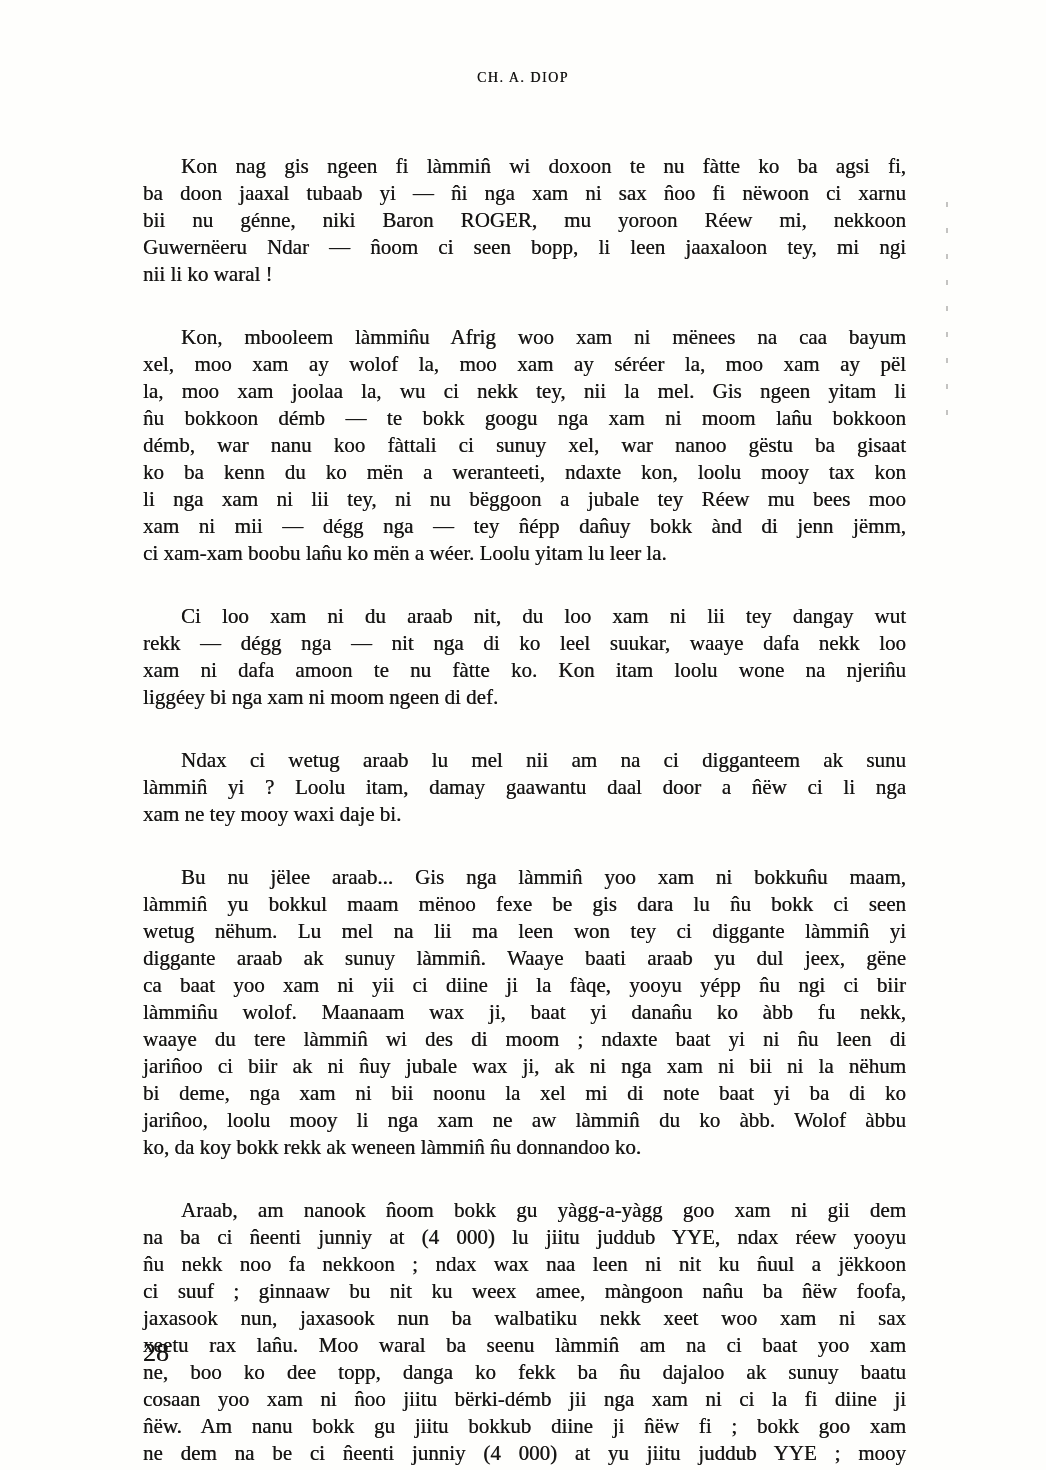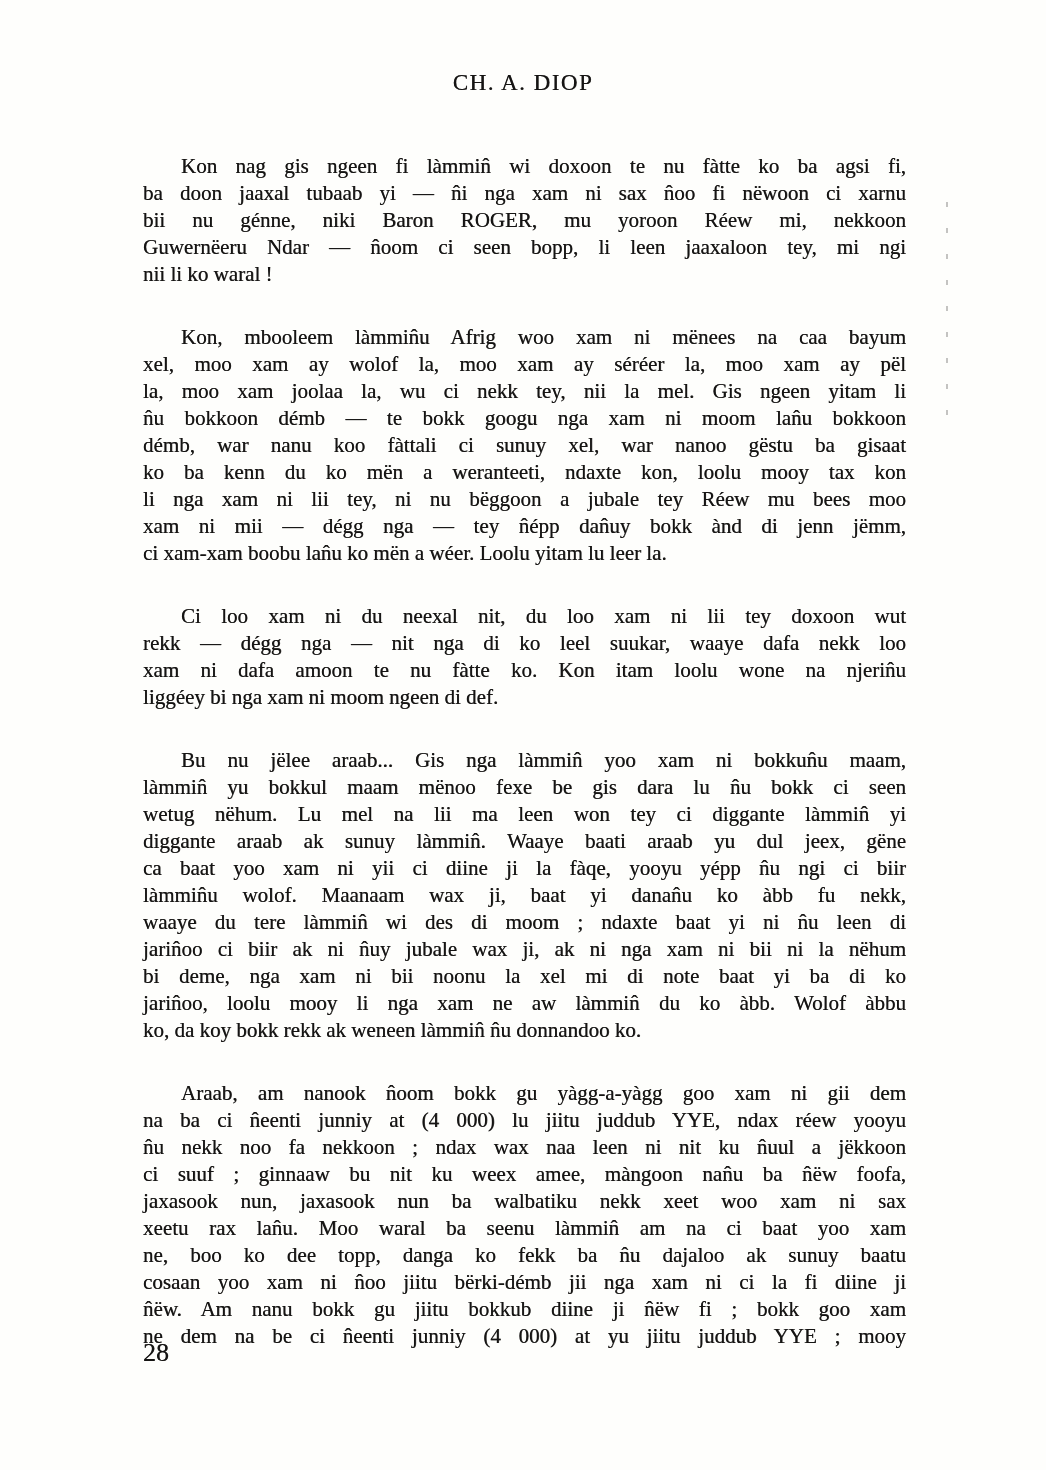--- a/index.html
+++ b/index.html
@@ -15,21 +15,21 @@
     overflow: hidden;
     font-family: "Liberation Serif", "DejaVu Serif", serif;
     color: #151413;
   }
   .running-header {
     position: absolute;
     top: 70px;
     left: 0;
     width: 100%;
     text-align: center;
-    font-size: 23px;
+    font-size: 14px;
     letter-spacing: 1.5px;
     text-shadow: 0.35px 0 0 rgba(20,18,16,0.75);
   }
   .body-text {
     position: absolute;
     left: 143px;
     top: 117px;
     width: 763px;
     font-size: 21px;
     line-height: 27px;
@@ -85,24 +85,29 @@
         <div class="line">xel, moo xam ay wolof la, moo xam ay séréer la, moo xam ay pël</div>
         <div class="line">la, moo xam joolaa la, wu ci nekk tey, nii la mel. Gis ngeen yitam li</div>
         <div class="line">n̂u bokkoon démb — te bokk googu nga xam ni moom lan̂u bokkoon</div>
         <div class="line">démb, war nanu koo fàttali ci sunuy xel, war nanoo gëstu ba gisaat</div>
         <div class="line">ko ba kenn du ko mën a weranteeti, ndaxte kon, loolu mooy tax kon</div>
         <div class="line">li nga xam ni lii tey, ni nu bëggoon a jubale tey Réew mu bees moo</div>
         <div class="line">xam ni mii — dégg nga — tey n̂épp dan̂uy bokk ànd di jenn jëmm,</div>
         <div class="line end">ci xam-xam boobu lan̂u ko mën a wéer. Loolu yitam lu leer la.</div>
       </div>
       <div class="para">
-        <div class="line first">Ci loo xam ni du neexal nit, du loo xam ni lii tey doxoon wut</div>
+        <div class="line first">Ci loo xam ni du araab nit, du loo xam ni lii tey dangay wut</div>
         <div class="line">rekk — dégg nga — nit nga di ko leel suukar, waaye dafa nekk loo</div>
         <div class="line">xam ni dafa amoon te nu fàtte ko. Kon itam loolu wone na njerin̂u</div>
         <div class="line end">liggéey bi nga xam ni moom ngeen di def.</div>
+      </div>
+      <div class="para">
+        <div class="line first">Ndax ci wetug araab lu mel nii am na ci digganteem ak sunu</div>
+        <div class="line">làmmin̂ yi ? Loolu itam, damay gaawantu daal door a n̂ëw ci li nga</div>
+        <div class="line end">xam ne tey mooy waxi daje bi.</div>
       </div>
       <div class="para">
         <div class="line first">Bu nu jëlee araab... Gis nga làmmin̂ yoo xam ni bokkun̂u maam,</div>
         <div class="line">làmmin̂ yu bokkul maam mënoo fexe be gis dara lu n̂u bokk ci seen</div>
         <div class="line">wetug nëhum. Lu mel na lii ma leen won tey ci diggante làmmin̂ yi</div>
         <div class="line">diggante araab ak sunuy làmmin̂. Waaye baati araab yu dul jeex, gëne</div>
         <div class="line">ca baat yoo xam ni yii ci diine ji la fàqe, yooyu yépp n̂u ngi ci biir</div>
         <div class="line">làmmin̂u wolof. Maanaam wax ji, baat yi danan̂u ko àbb fu nekk,</div>
         <div class="line">waaye du tere làmmin̂ wi des di moom ; ndaxte baat yi ni n̂u leen di</div>
         <div class="line">jarin̂oo ci biir ak ni n̂uy jubale wax ji, ak ni nga xam ni bii ni la nëhum</div>

